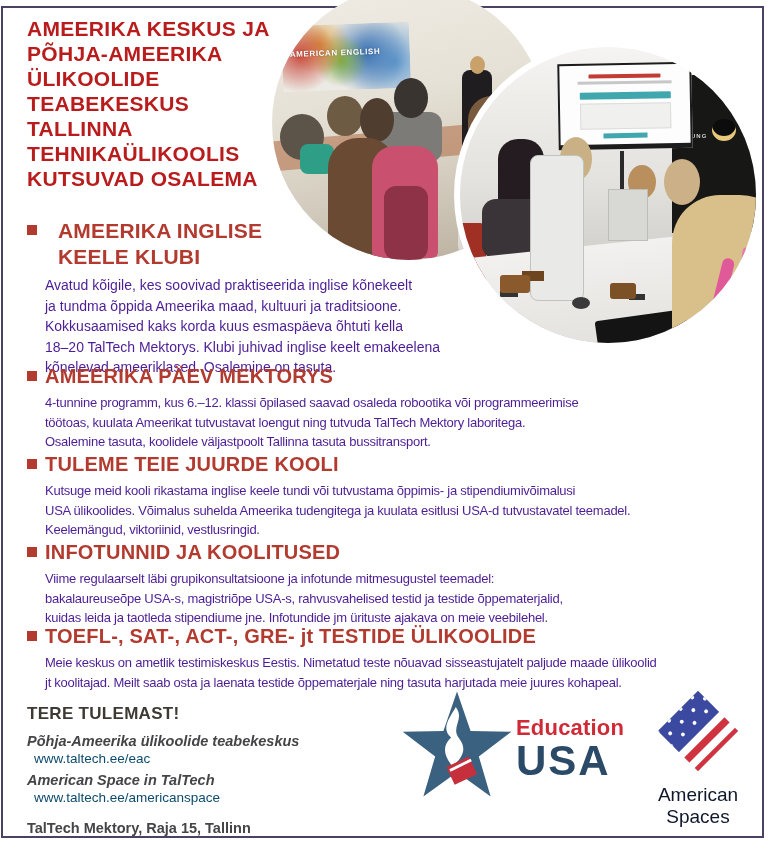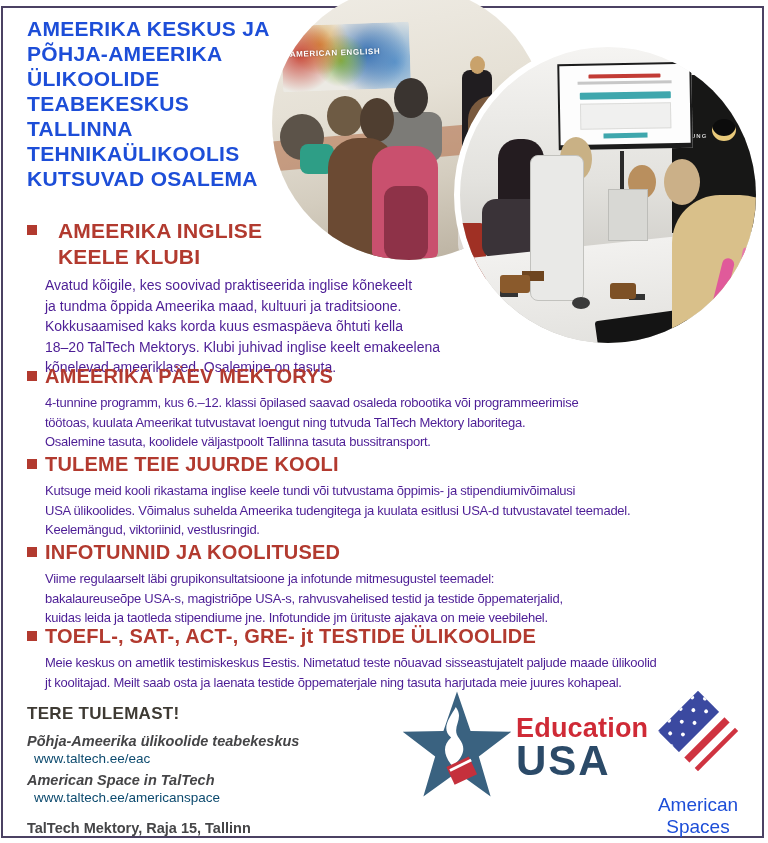--- a/index.html
+++ b/index.html
@@ -9,21 +9,21 @@
     font-family:"Liberation Sans", sans-serif; overflow:hidden;
   }
   .border-frame {
     position:absolute; left:1px; top:6px; right:4px; bottom:5px;
     border:2px solid #4b4163; pointer-events:none;
   }
 
   
   .title {
     position:absolute; left:27px; top:16px; width:260px;
-    font-size:21px; font-weight:bold; color:#1d4ed8;
+    font-size:21px; font-weight:bold; color:#b91c1c;
     line-height:25px; letter-spacing:.3px; white-space:pre-line;
   }
 
   
   .circle { position:absolute; border-radius:50%; overflow:hidden; }
   .circleA {
     left:272px; top:-14px; width:274px; height:274px;
     background:linear-gradient(168deg,#f0ede6 0%,#e6e1d6 40%,#d4cdbf 68%,#b7ad9c 100%);
   }
   .circleA > div, .circleB > div { position:absolute; }
@@ -121,24 +121,24 @@
   .frow { margin-top:9px; font-size:14.5px; line-height:17px; }
   .frow + .frow { margin-top:5px; }
   .flabel { font-weight:bold; color:#454547;font-style:italic; }
   .furl { color:#0c4a6e; font-size:13.5px; margin-left:7px; }
   .addr { margin-top:14px; font-size:14.5px; font-weight:bold; color:#454547; }
   .tel { margin-top:5px; font-size:13.5px; color:#6d6e70; }
 
   
   .edulogo { position:absolute; left:398px; top:688px; display:flex; align-items:center; }
   .edu-text { margin-left:0; }
-  .edu-line1 { font-size:27px; font-weight:bold; color:#cf2a36; letter-spacing:.2px; line-height:28px; }
+  .edu-line1 { font-size:22px; font-weight:bold; color:#cf2a36; letter-spacing:.2px; line-height:28px; }
   .edu-line2 { font-size:42px; font-weight:bold; color:#2b4a68; letter-spacing:2px; line-height:38px; }
   .amslogo { position:absolute; left:640px; top:690px; width:116px; text-align:center; }
-  .ams-text { margin-top:18px; font-size:19px; color:#1d4ed8; line-height:22px; white-space:pre-line; }
+  .ams-text { margin-top:8px; font-size:19px; color:#0f172a; line-height:22px; white-space:pre-line; }
 </style>
 </head>
 <body>
 
 <div class="page">
   <div class="border-frame"></div>
 
   <div class="circle circleA">
     <div class="floorA"></div>
     <div class="slide">

